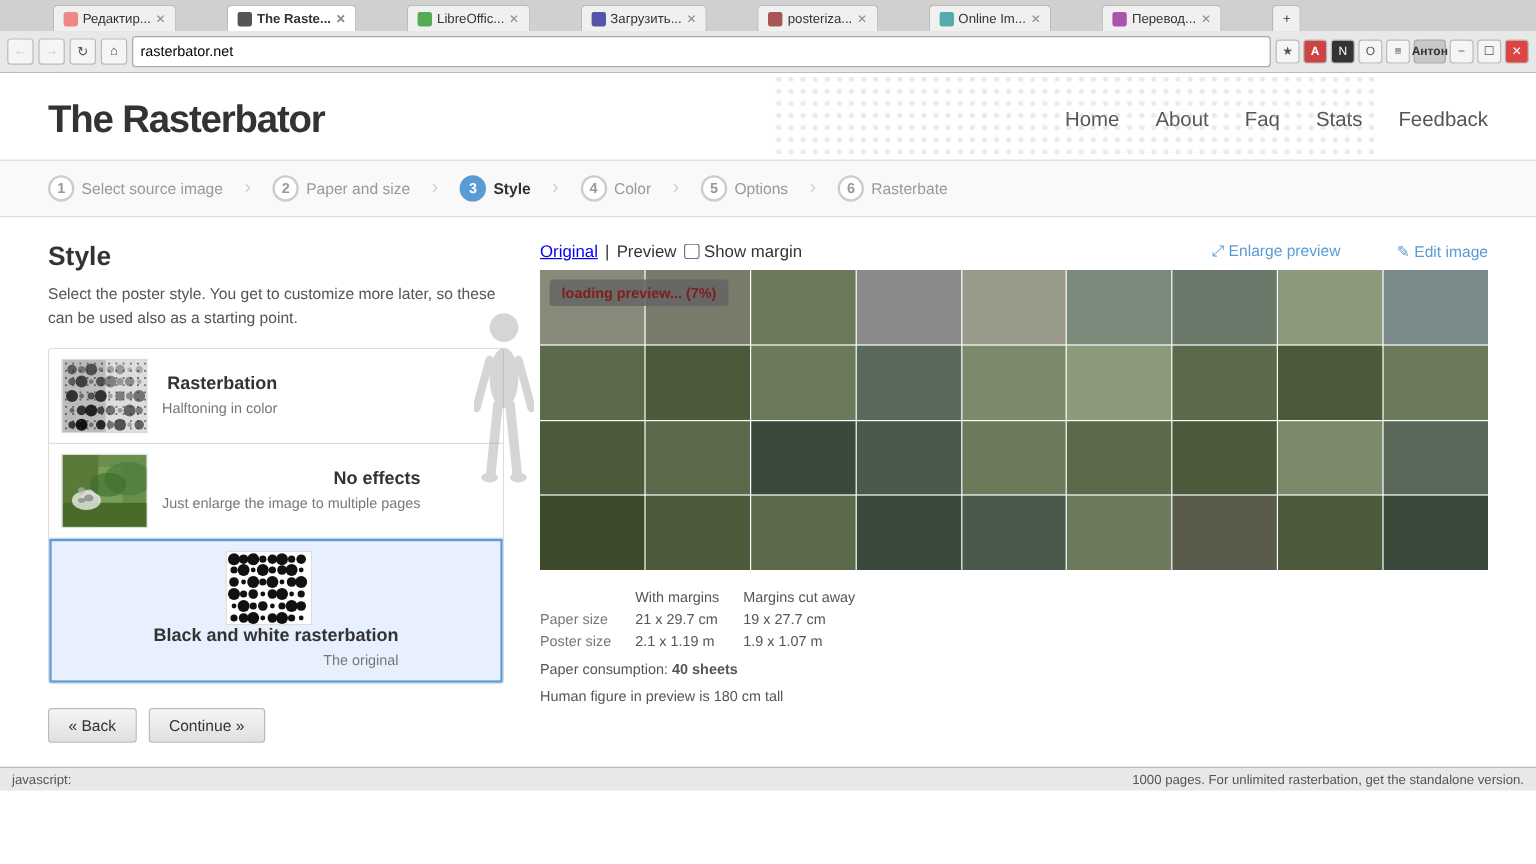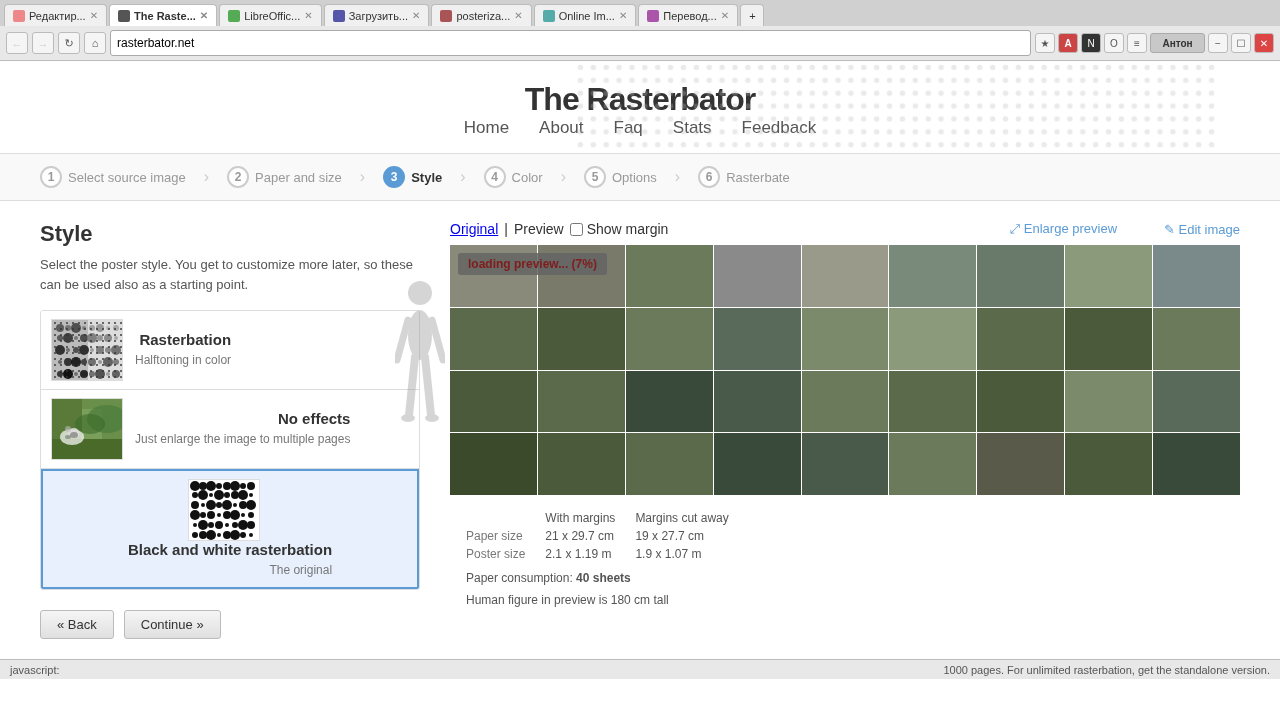--- a/index.html
+++ b/index.html
@@ -28,20 +28,21 @@
       border-bottom: none;
       border-radius: 4px 4px 0 0;
       height: 22px;
       max-width: 140px;
       white-space: nowrap;
       overflow: hidden;
       text-overflow: ellipsis;
       margin-right: 2px;
       font-size: 11px;
       cursor: pointer;
+      margin-left: 40px;
     }
     .browser-tab.active {
       background: #fff;
       font-weight: bold;
     }
     .browser-tab .tab-favicon {
       width: 12px;
       height: 12px;
       margin-right: 4px;
       display: inline-block;
@@ -124,21 +125,20 @@
       right: 0;
       width: 60%;
       height: 100%;
       pointer-events: none;
       opacity: 0.3;
     }
     .header-inner {
       display: flex;
       align-items: center;
       justify-content: space-between;
-      flex-direction: column;
     }
     .site-title {
       font-size: 32px;
       font-weight: bold;
       color: #333;
       letter-spacing: -1px;
     }
     .site-nav {
       display: flex;
       gap: 30px;
@@ -318,21 +318,20 @@
       border-radius: 3px;
       font-size: 12px;
       font-weight: bold;
     }
 
     
     .preview-stats {
       margin-top: 14px;
       font-size: 12px;
       color: #555;
-      margin-left: 16px;
     }
     .preview-stats table {
       border-collapse: collapse;
     }
     .preview-stats td {
       padding: 2px 20px 2px 0;
       vertical-align: top;
     }
     .preview-stats .stat-label {
       font-weight: normal;
@@ -459,21 +458,21 @@
     <div class="browser-nav-btn disabled">→</div>
     <div class="browser-nav-btn">↻</div>
     <div class="browser-nav-btn">⌂</div>
     <input class="browser-address-bar" type="text" value="rasterbator.net" style="">
     <div class="browser-action-btns">
       <div class="browser-action-btn">★</div>
       <div class="browser-action-btn" style="background:#c44;color:#fff;font-weight:bold;">A</div>
       <div class="browser-action-btn" style="background:#333;color:#fff;">N</div>
       <div class="browser-action-btn">O</div>
       <div class="browser-action-btn">≡</div>
-      <div style="width:55px;height:20px;background:#c8c8c8;border:1px solid #aaa;border-radius:3px;display:flex;align-items:center;justify-content:center;font-size:10px;font-weight:bold;">Антон</div>
+      <div style="width:27px;height:20px;background:#c8c8c8;border:1px solid #aaa;border-radius:3px;display:flex;align-items:center;justify-content:center;font-size:10px;font-weight:bold;">Антон</div>
       <div class="browser-action-btn">−</div>
       <div class="browser-action-btn">☐</div>
       <div class="browser-action-btn" style="background:#d44;color:#fff;">✕</div>
     </div>
   </div>
 </div>
 
 <div class="page-wrapper">
 
   <div class="site-header">

